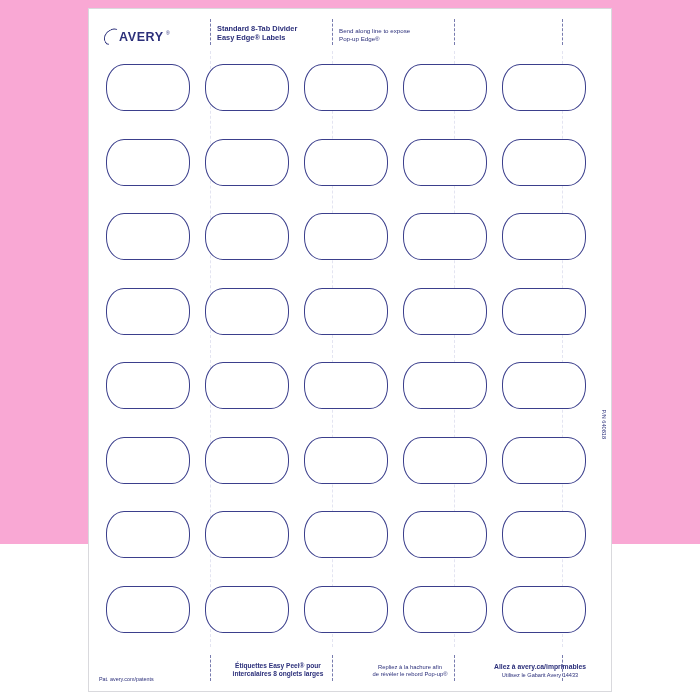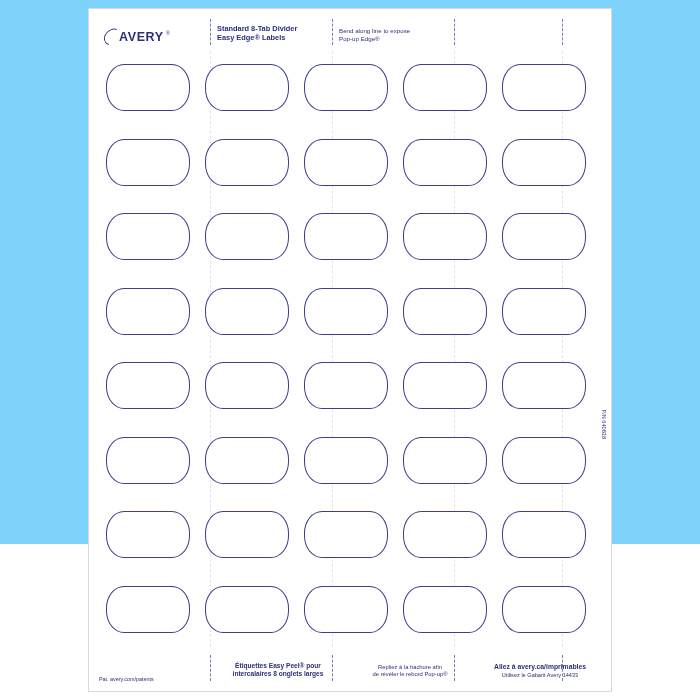--- a/index.html
+++ b/index.html
@@ -11,21 +11,21 @@
     height: 700px;
     background: #ffffff;
     font-family: "Liberation Sans", sans-serif;
     overflow: hidden;
   }
 
   #page {
     position: relative;
     width: 700px;
     height: 544px;
-    background: #7dd3fc;
+    background: #f9a8d4;
   }
 
   
   #sheet {
     position: absolute;
     left: 88px;
     top: 8px;
     width: 524px;
     height: 684px;
     background: #ffffff;

